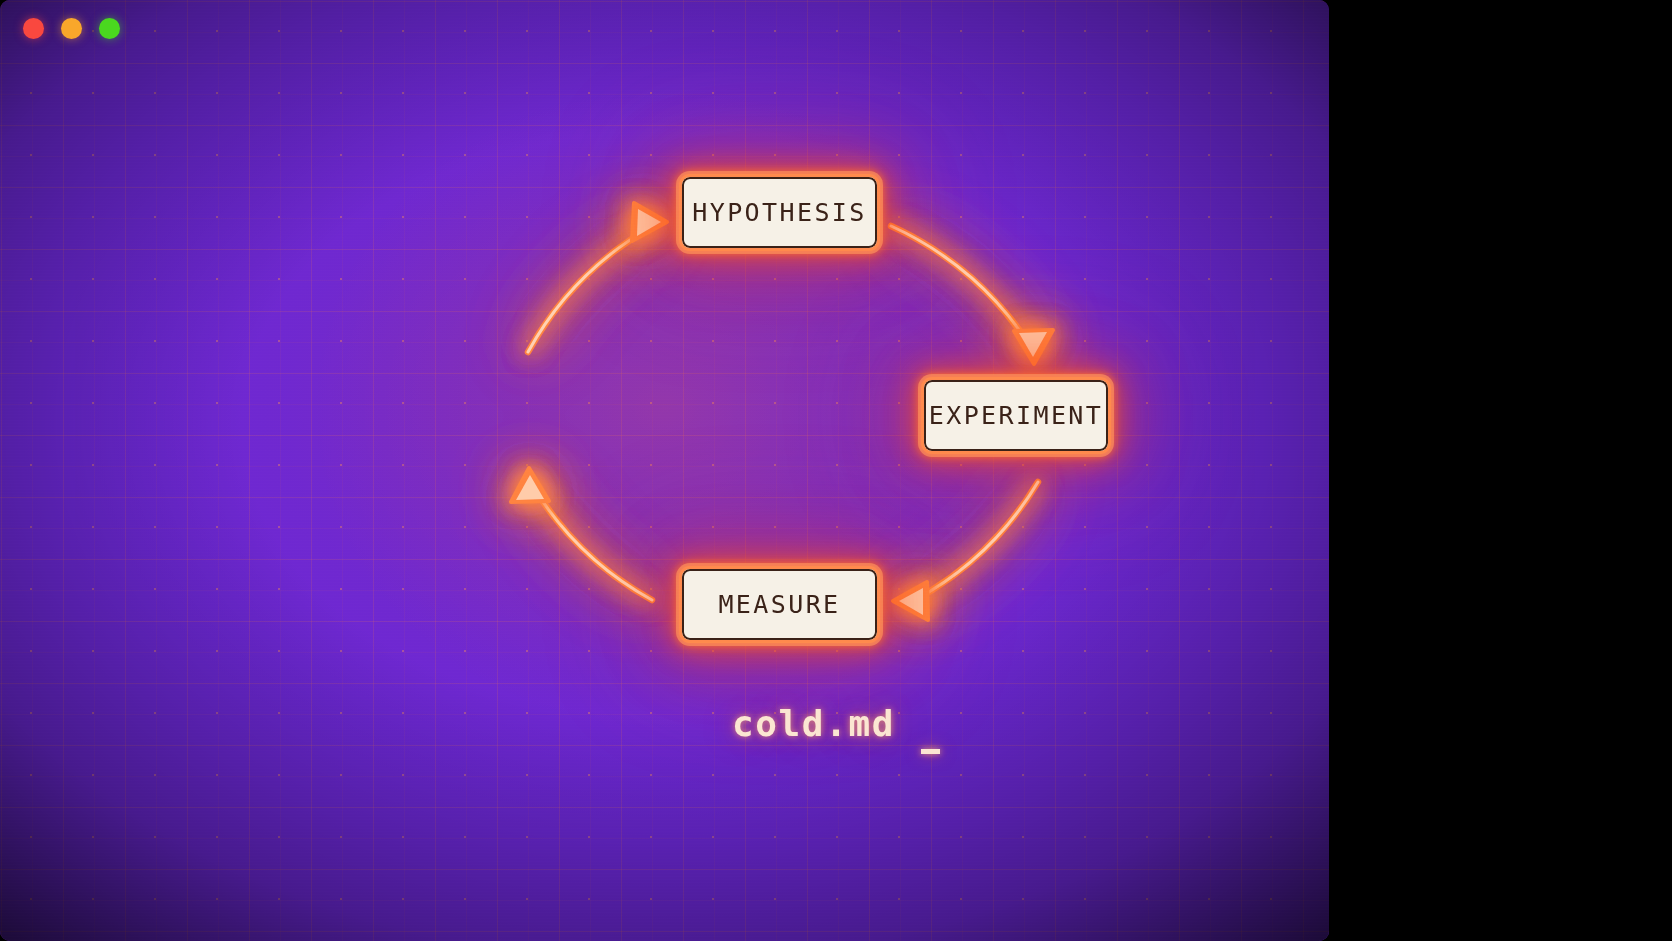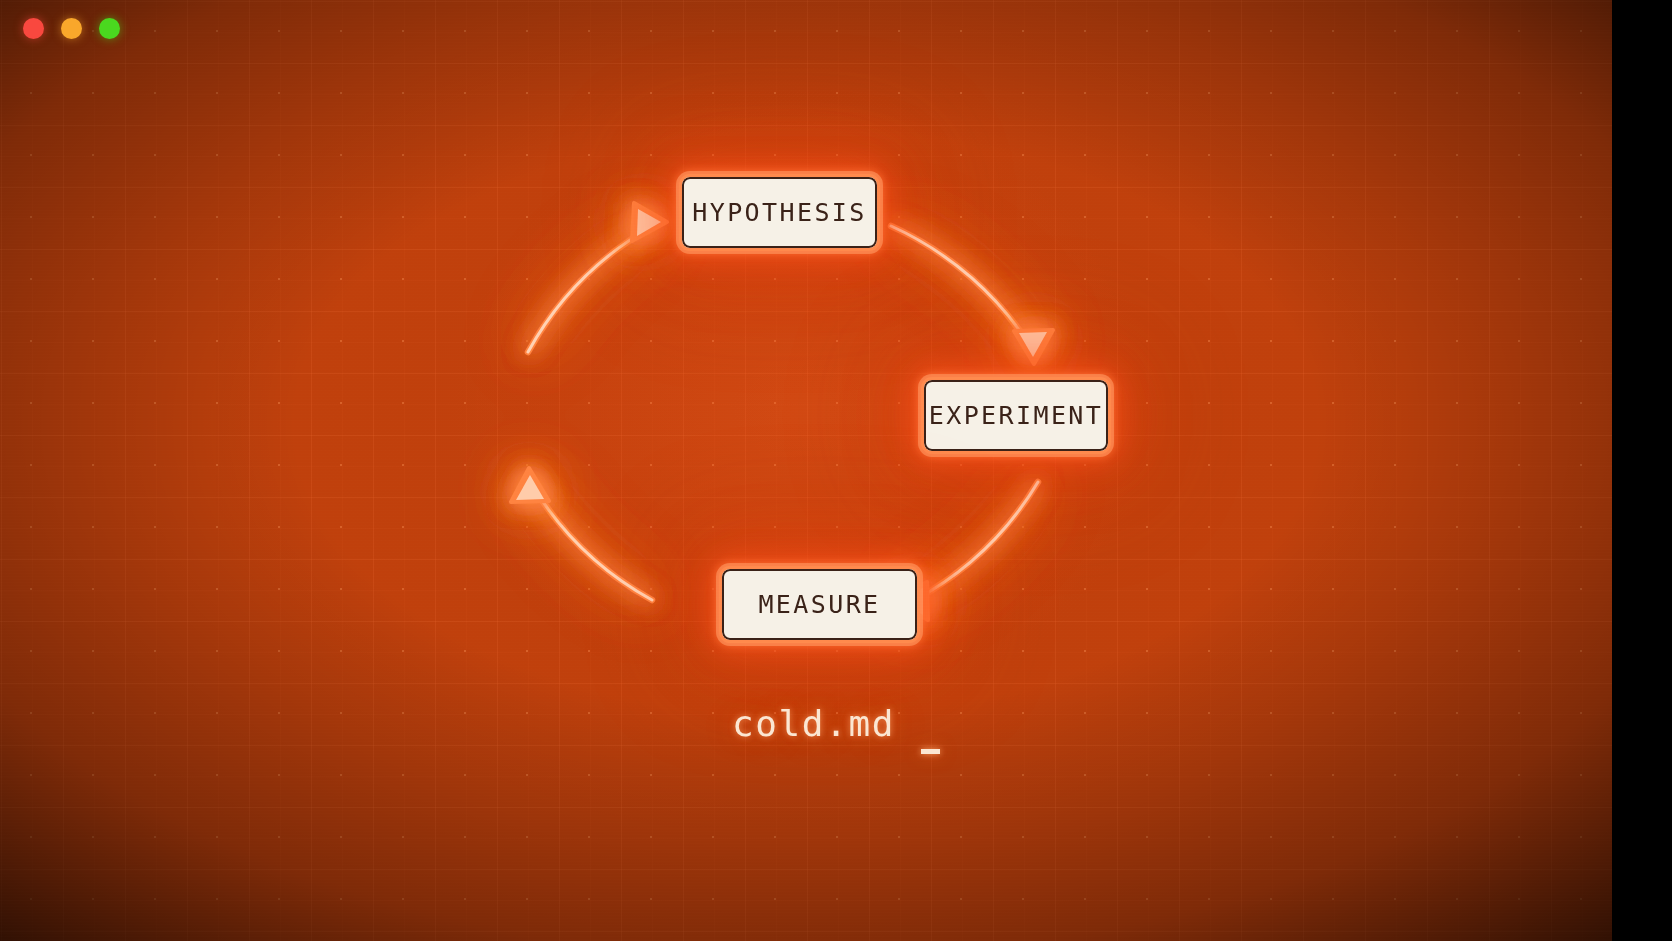--- a/index.html
+++ b/index.html
@@ -8,24 +8,25 @@
   html, body {
     width: 1672px;
     height: 941px;
     overflow: hidden;
     background: #000;
     font-family: "DejaVu Sans Mono", monospace;
   }
 
   #app {
     position: relative;
-    width: 1612px;
+    width: 1329px;
     height: 941px;
-    background: #c2410c;
+    background: #6d28d9;
     overflow: hidden;
+    border-radius: 10px;
   }
 
   
   .grid-minor {
     position: absolute;
     inset: 0;
     background-image:
       linear-gradient(to right, rgba(255,120,60,0.055) 1px, transparent 1px),
       linear-gradient(to bottom, rgba(255,120,60,0.055) 1px, transparent 1px);
     background-size: 31px 31px;
@@ -149,32 +150,33 @@
     font-size: 25px;
     letter-spacing: 2.4px;
     line-height: 1;
     white-space: nowrap;
     text-align: center;
     user-select: none;
   }
 
   #node-hypothesis { left: 679px;  top: 174px; width: 201px; height: 77px; }
   #node-experiment { left: 921px;  top: 377px; width: 190px; height: 77px; }
-  #node-measure    { left: 679px;  top: 566px; width: 201px; height: 77px; margin-left: 40px; }
+  #node-measure    { left: 679px;  top: 566px; width: 201px; height: 77px; }
   #node-update     { left: 427px;  top: 377px; width: 186px; height: 77px; }
 
   
   .caption {
     position: absolute;
     left: 0;
     top: 706px;
     width: 1672px;
     text-align: center;
     z-index: 30;
     pointer-events: none;
+    font-weight: bold;
   }
   .caption-inner {
     display: inline-flex;
     align-items: flex-end;
     gap: 26px;
   }
   .filename {
     color: #fbe6d2;
     font-family: "DejaVu Sans Mono", monospace;
     font-size: 36px;

